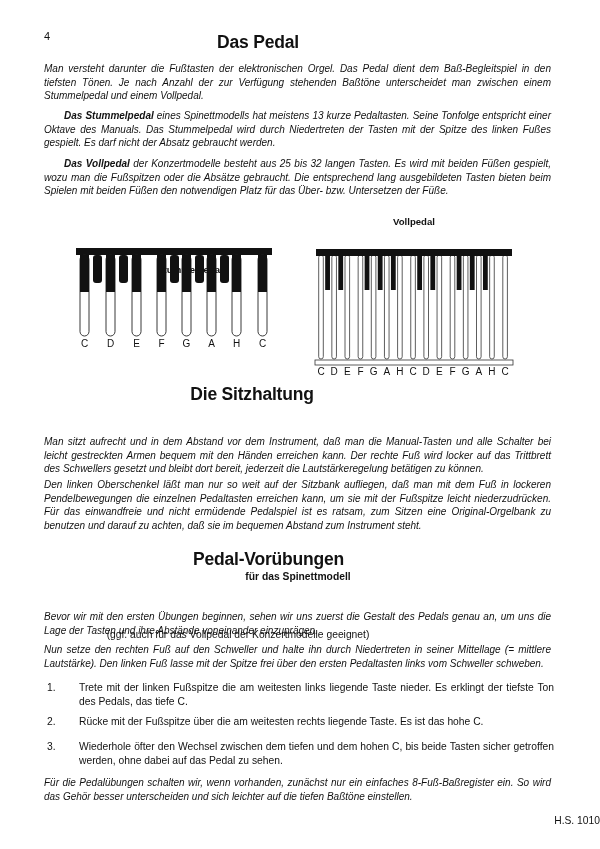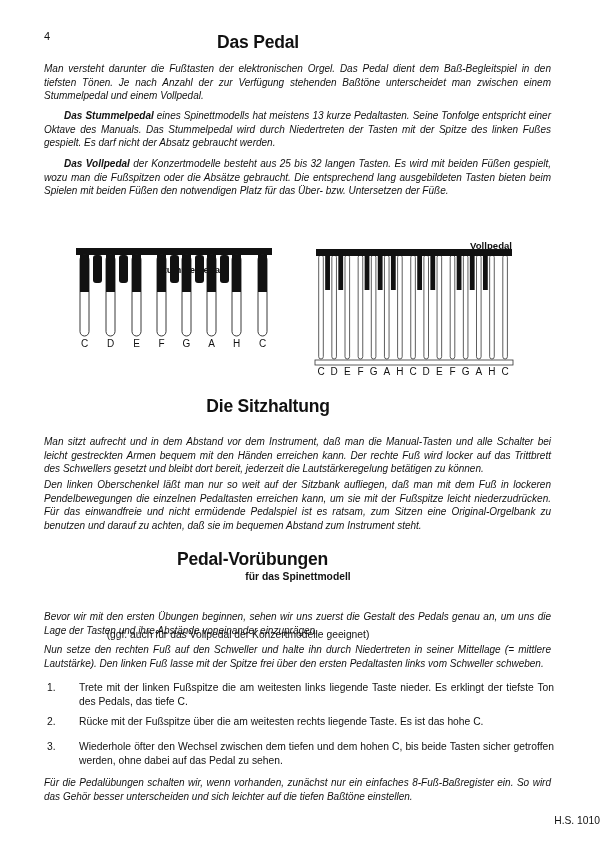--- a/index.html
+++ b/index.html
@@ -23,21 +23,21 @@
 <body>
 
 <div class="abs pageno">4</div>
 
 <h1 class="abs" style="left:0;width:516px;top:32px;">Das Pedal</h1>
 <div class="abs p" style="top:62px;">Man versteht darunter die Fußtasten der elektronischen Orgel. Das Pedal dient dem Baß-Begleitspiel in den tiefsten Tönen. Je nach Anzahl der zur Verfügung stehenden Baßtöne unterscheidet man zwischen einem Stummelpedal und einem Vollpedal.</div>
 <div class="abs p" style="top:109px;"><b>Das Stummelpedal</b><span> eines Spinettmodells hat meistens 13 kurze Pedaltasten. Seine Tonfolge entspricht einer Oktave des Manuals. Das Stummelpedal wird durch Niedertreten der Tasten mit der Spitze des linken Fußes gespielt. Es darf nicht der Absatz gebraucht werden.</span></div>
 <div class="abs p" style="top:157px;"><b>Das Vollpedal</b><span> der Konzertmodelle besteht aus 25 bis 32 langen Tasten. Es wird mit beiden Füßen gespielt, wozu man die Fußspitzen oder die Absätze gebraucht. Die entsprechend lang ausgebildeten Tasten bieten beim Spielen mit beiden Füßen den notwendigen Platz für das Über- bzw. Untersetzen der Füße.</span></div>
 
 <div class="abs cap" style="left:92px;width:196px;top:224px;margin-top:40px;">Stummelpedal</div>
-<div class="abs cap" style="left:316px;width:196px;top:240px;text-align:right;">Vollpedal</div>
+<div class="abs cap" style="left:316px;width:196px;top:216px;">Vollpedal</div>
 
 <svg class="abs" style="left:70px;top:244px;" width="210" height="108">
   <rect x="6" y="4" width="196" height="7" fill="#111"></rect>
   <g id="stummel-long" fill="#fff" stroke="#222" stroke-width="0.9">
       <rect x="10" y="11" width="9" height="81" rx="4.5" ry="4.5"></rect>
       <rect x="36" y="11" width="9" height="81" rx="4.5" ry="4.5"></rect>
       <rect x="62" y="11" width="9" height="81" rx="4.5" ry="4.5"></rect>
       <rect x="87" y="11" width="9" height="81" rx="4.5" ry="4.5"></rect>
       <rect x="112" y="11" width="9" height="81" rx="4.5" ry="4.5"></rect>
       <rect x="137" y="11" width="9" height="81" rx="4.5" ry="4.5"></rect>
@@ -115,25 +115,25 @@
       <text x="116.2" y="131">D</text>
       <text x="129.35000000000002" y="131">E</text>
       <text x="142.5" y="131">F</text>
       <text x="155.65" y="131">G</text>
       <text x="168.8" y="131">A</text>
       <text x="181.95000000000002" y="131">H</text>
       <text x="195.1" y="131">C</text>
     </g>
 </svg>
 
-<h1 class="abs" style="left:0;width:504px;top:396px;padding-left:16px;">Die Sitzhaltung</h1>
+<h1 class="abs" style="left:0;width:504px;top:384px;">Die Sitzhaltung</h1>
 <div class="abs p" style="top:435px;">Man sitzt aufrecht und in dem Abstand vor dem Instrument, daß man die Manual-Tasten und alle Schalter bei leicht gestreckten Armen bequem mit den Händen erreichen kann. Der rechte Fuß wird locker auf das Trittbrett des Schwellers gesetzt und bleibt dort bereit, jederzeit die Lautstärkeregelung betätigen zu können.</div>
 <div class="abs p" style="top:478px;">Den linken Oberschenkel läßt man nur so weit auf der Sitzbank aufliegen, daß man mit dem Fuß in lockeren Pendelbewegungen die einzelnen Pedaltasten erreichen kann, um sie mit der Fußspitze leicht niederzudrücken. Für das einwandfreie und nicht ermüdende Pedalspiel ist es ratsam, zum Sitzen eine Original-Orgelbank zu benutzen und darauf zu achten, daß sie im bequemen Abstand zum Instrument steht.</div>
 
-<h1 class="abs" style="left:0;width:505px;top:549px;">Pedal-Vorübungen</h1>
+<h1 class="abs" style="left:0;width:505px;top:549px;padding-left:16px;">Pedal-Vorübungen</h1>
 <div class="abs sub1" style="left:0;width:596px;top:571px;">für das Spinettmodell</div>
 <div class="abs sub2" style="left:0;width:476px;top:583px;margin-top:46px;">(ggf. auch für das Vollpedal der Konzertmodelle geeignet)</div>
 <div class="abs p" style="top:610px;">Bevor wir mit den ersten Übungen beginnen, sehen wir uns zuerst die Gestalt des Pedals genau an, um uns die Lage der Tasten und ihre Abstände voneinander einzuprägen.</div>
 <div class="abs p" style="top:643px;">Nun setze den rechten Fuß auf den Schweller und halte ihn durch Niedertreten in seiner Mittellage (= mittlere Lautstärke). Den linken Fuß lasse mit der Spitze frei über den ersten Pedaltasten links vom Schweller schweben.</div>
 
 <div class="abs li" style="top:681px;">
   <span class="num">1.</span>
   <span class="txt">Trete mit der linken Fußspitze die am weitesten links liegende Taste nieder. Es erklingt der tiefste Ton des Pedals, das tiefe C.</span>
 </div>
 <div class="abs li" style="top:715px;">

